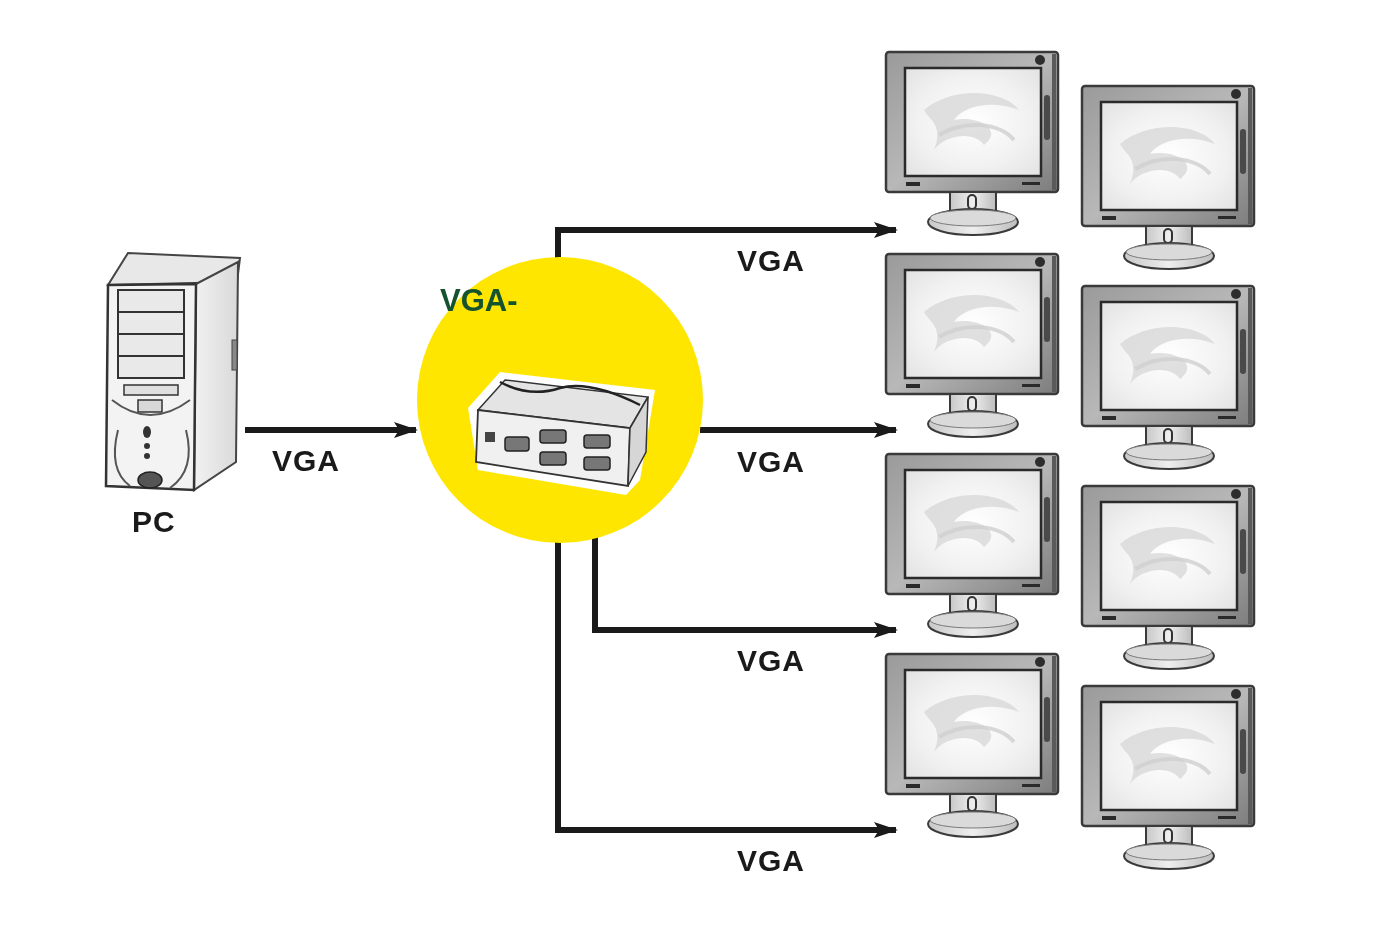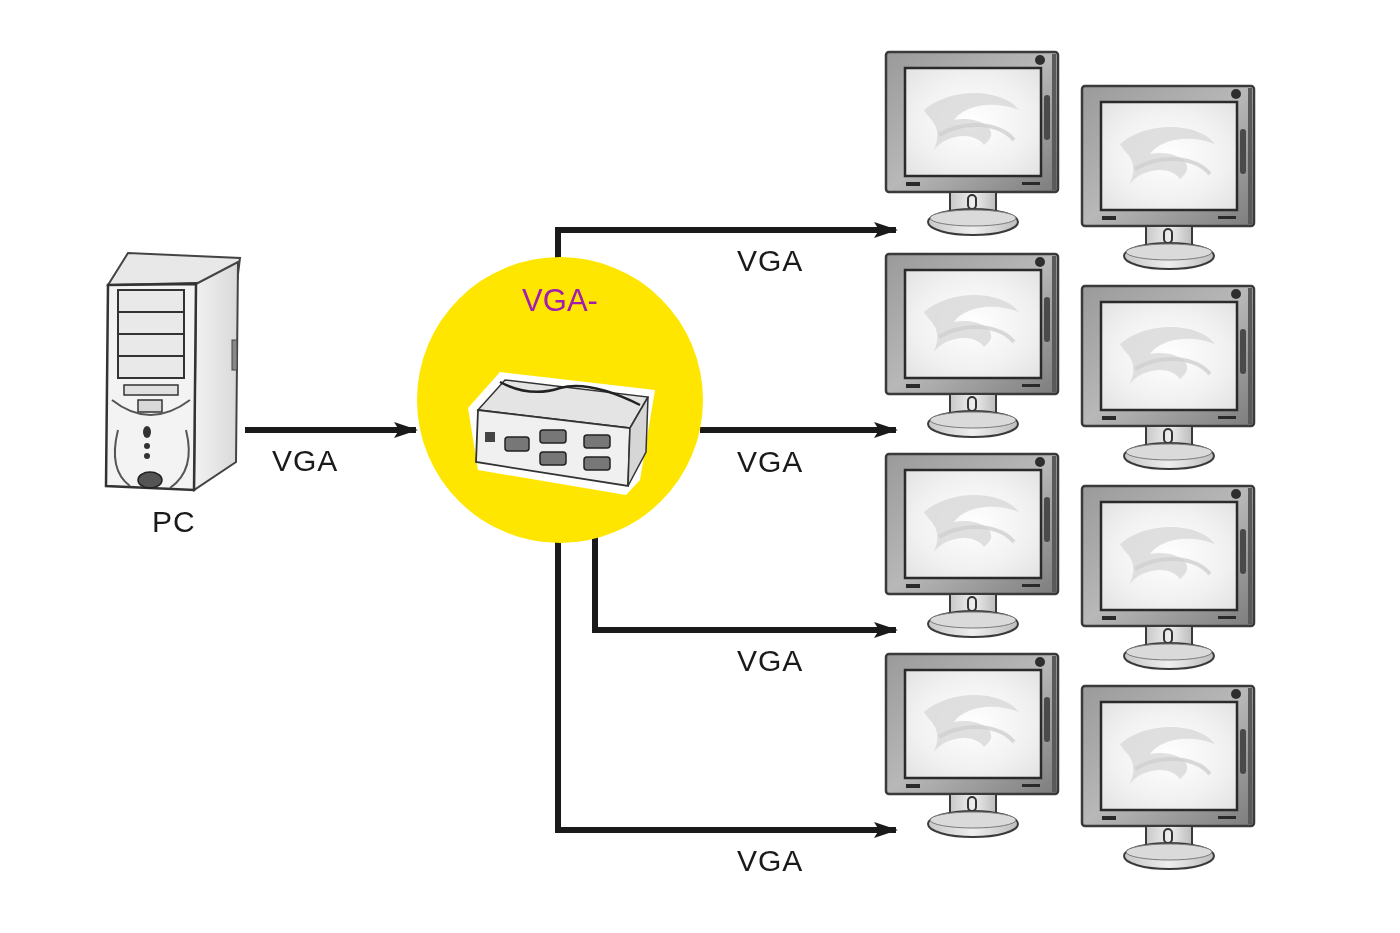--- a/index.html
+++ b/index.html
@@ -1,22 +1,22 @@
 <!DOCTYPE html>
 <html><head>
 <meta charset="utf-8">
 <style>
   html, body { margin: 0; padding: 0; background: #ffffff; }
   body { width: 1400px; height: 933px; position: relative; overflow: hidden;
          font-family: "Liberation Sans", "DejaVu Sans", sans-serif; }
   #stage { position: absolute; left: 0; top: 0; width: 1400px; height: 933px; }
-  .lbl { position: absolute; font-weight: 400; color: #1a1a1a; font-size: 30px; letter-spacing: 1px;
+  .lbl { position: absolute; font-weight: 700; color: #1a1a1a; font-size: 30px; letter-spacing: 1px;
          font-family: "Liberation Sans", "DejaVu Sans", sans-serif; }
-  .splitter-title { position: absolute; left: 440px; top: 283px; width: 240px; text-align: center;
-         font-weight: 400; color: #a21caf; font-size: 31px; line-height: 36px;
+  .splitter-title { position: absolute; left: 440px; top: 283px; width: 240px; 
+         font-weight: 700; color: #14532d; font-size: 31px; line-height: 36px;
          font-family: "Liberation Sans", "DejaVu Sans", sans-serif; }
 </style>
 </head>
 <body>
 
 <div id="stage">
   <svg width="1400" height="933" viewBox="0 0 1400 933" xmlns="http://www.w3.org/2000/svg">
     <defs>
       <linearGradient id="caseGrad" x1="0" y1="0" x2="1" y2="0">
         <stop offset="0" stop-color="#f2f2f2"></stop>
@@ -121,21 +121,21 @@
       </g>
     <g>
         <use href="#monitor" x="884" y="652" width="180" height="190"></use>
       </g>
     <g>
         <use href="#monitor" x="1080" y="684" width="180" height="190"></use>
       </g>
   </svg>
 
   
-  <div class="lbl" style="left:152px; top:505px;">PC</div>
+  <div class="lbl" style="left:132px; top:505px;">PC</div>
   <div class="lbl" style="left:272px; top:444px;">VGA</div>
   <div class="splitter-title">
     <div>VGA-</div>
   </div>
   <div class="lbl" style="left:737px; top:244px;">VGA</div>
   <div class="lbl" style="left:737px; top:445px;">VGA</div>
   <div class="lbl" style="left:737px; top:644px;">VGA</div>
   <div class="lbl" style="left:737px; top:844px;">VGA</div>
 </div>
 

